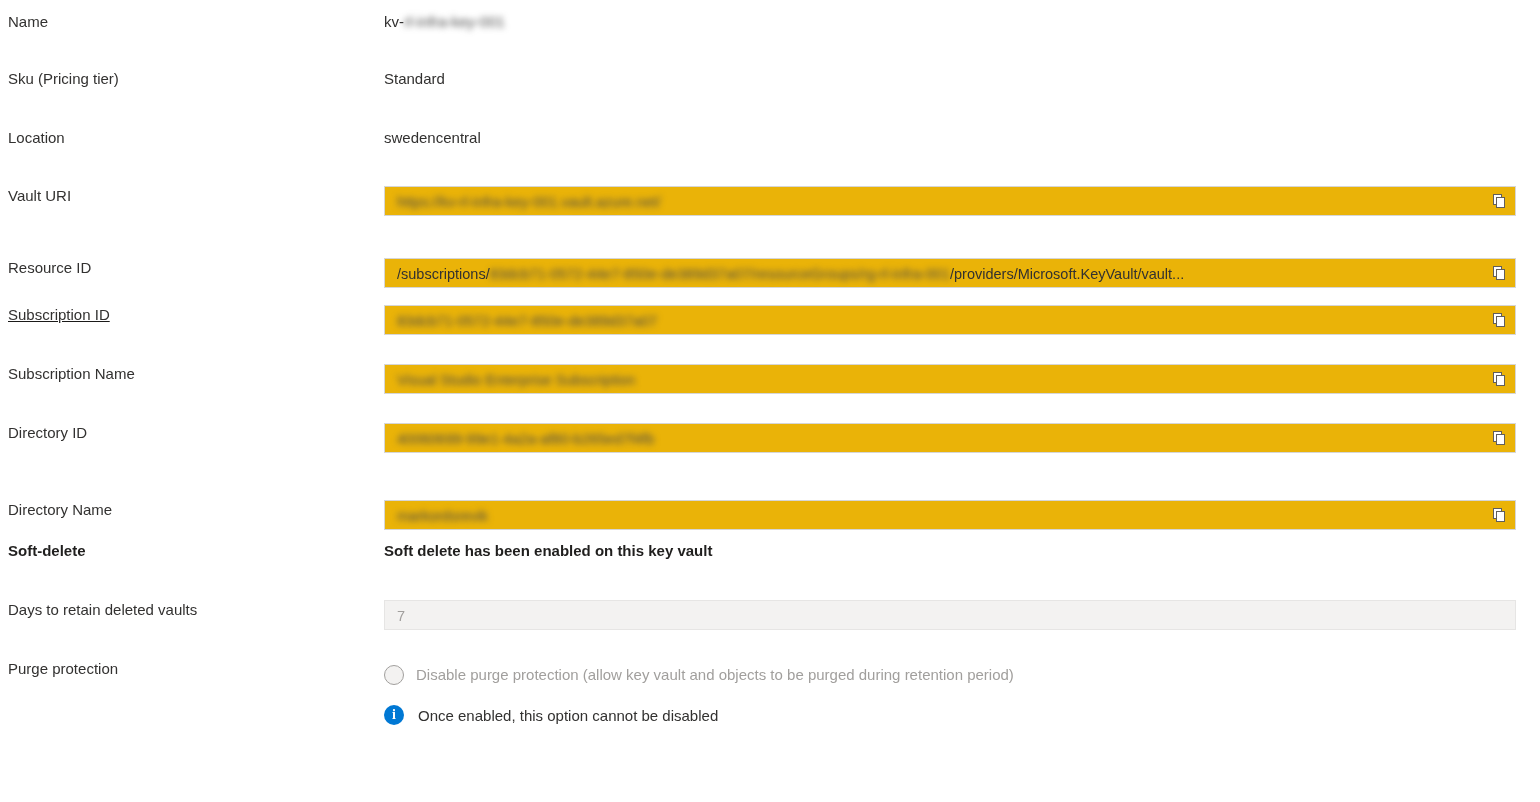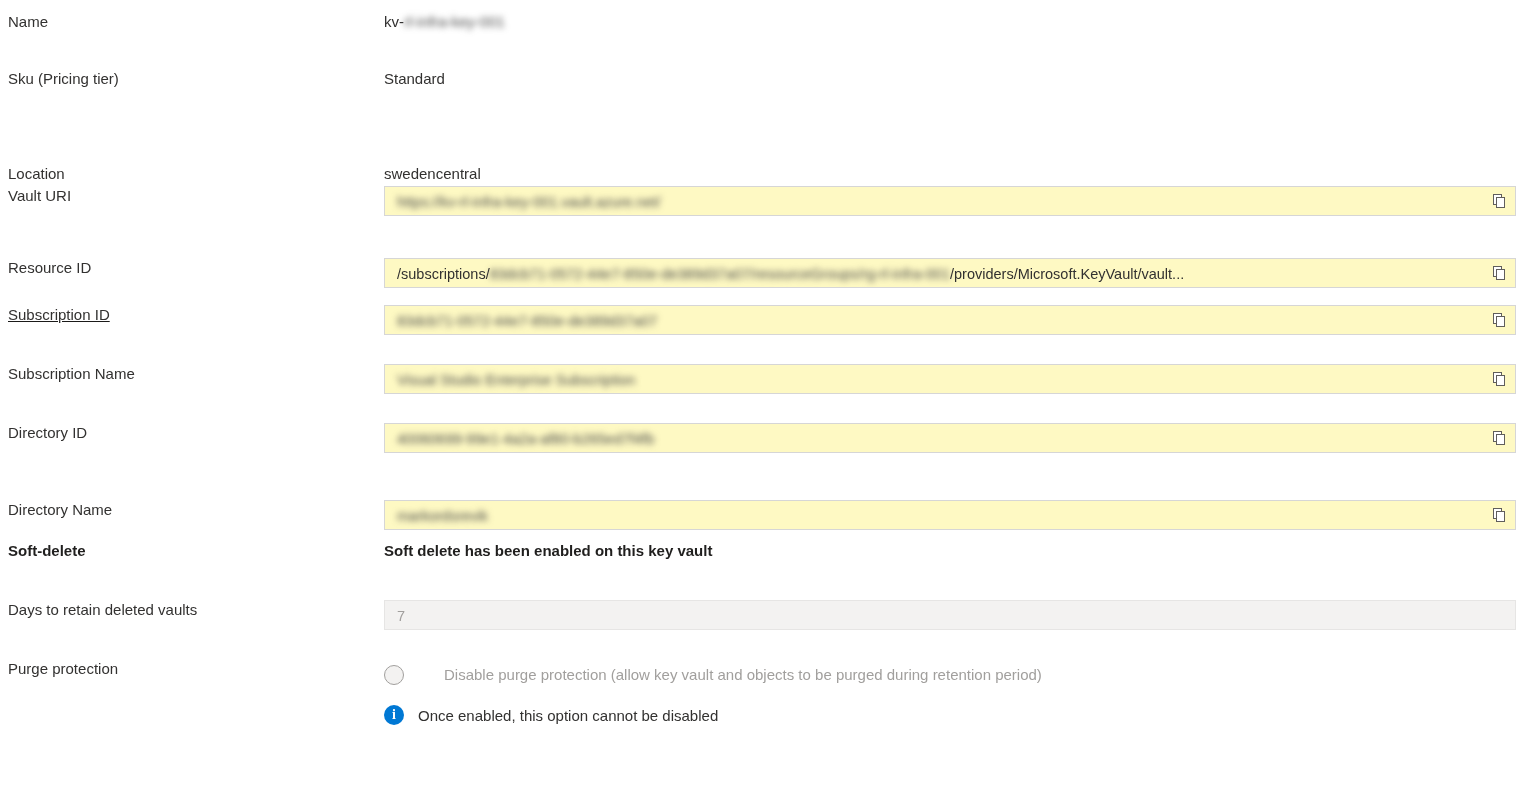--- a/index.html
+++ b/index.html
@@ -46,21 +46,21 @@
     box-sizing: border-box;
   }
   .plain-value {
     font-size: 15px;
     color: #323130;
     line-height: 20px;
   }
   
   .readonly-box {
     position: relative;
-    background: #fef9c3;
+    background: #eab308;
     border: 1px solid #d6d6d6;
     height: 30px;
     line-height: 30px;
     box-sizing: border-box;
     padding: 0 34px 0 12px;
     font-size: 14.5px;
     color: #323130;
     white-space: nowrap;
     overflow: hidden;
     text-overflow: ellipsis;
@@ -93,21 +93,21 @@
     user-select: none;
   }
   .masked-inline {
     display: inline-block;
     vertical-align: baseline;
   }
 
   
   .r-name      { position: absolute; top: 12px;  left: 0; right: 0; }
   .r-sku       { position: absolute; top: 69px;  left: 0; right: 0; }
-  .r-location  { position: absolute; top: 128px; left: 0; right: 16px; margin-top: 36px; }
+  .r-location  { position: absolute; top: 128px; left: 0; right: 16px; }
   .r-vaulturi  { position: absolute; top: 186px; left: 0; right: 0; }
   .r-resid     { position: absolute; top: 246px; left: 0; right: 0; margin-top: 12px; }
   .r-subid     { position: absolute; top: 305px; left: 0; right: 0; text-decoration: underline; }
   .r-subname   { position: absolute; top: 364px; left: 0; right: 0; border-radius: 9px; }
   .r-dirid     { position: absolute; top: 423px; left: 0; right: 15px; }
   .r-dirname   { position: absolute; top: 482px; left: 0; right: 0; margin-top: 18px; }
   .r-softdel   { position: absolute; top: 541px; left: 0; right: 0; }
   .r-days      { position: absolute; top: 600px; left: 0; right: 0; }
   .r-purge     { position: absolute; top: 659px; left: 0; right: 0; }
 
@@ -116,21 +116,20 @@
     font-size: 15px;
     color: #201f1e;
     line-height: 20px;
   }
 
   
   .radio-item {
     display: flex;
     align-items: center;
     height: 32px;
-    gap: 28px;
   }
   .radio-outer {
     width: 20px;
     height: 20px;
     border-radius: 50%;
     border: 1px solid #a19f9d;
     background: #f3f2f1;
     box-sizing: border-box;
     margin-right: 12px;
     position: relative;

